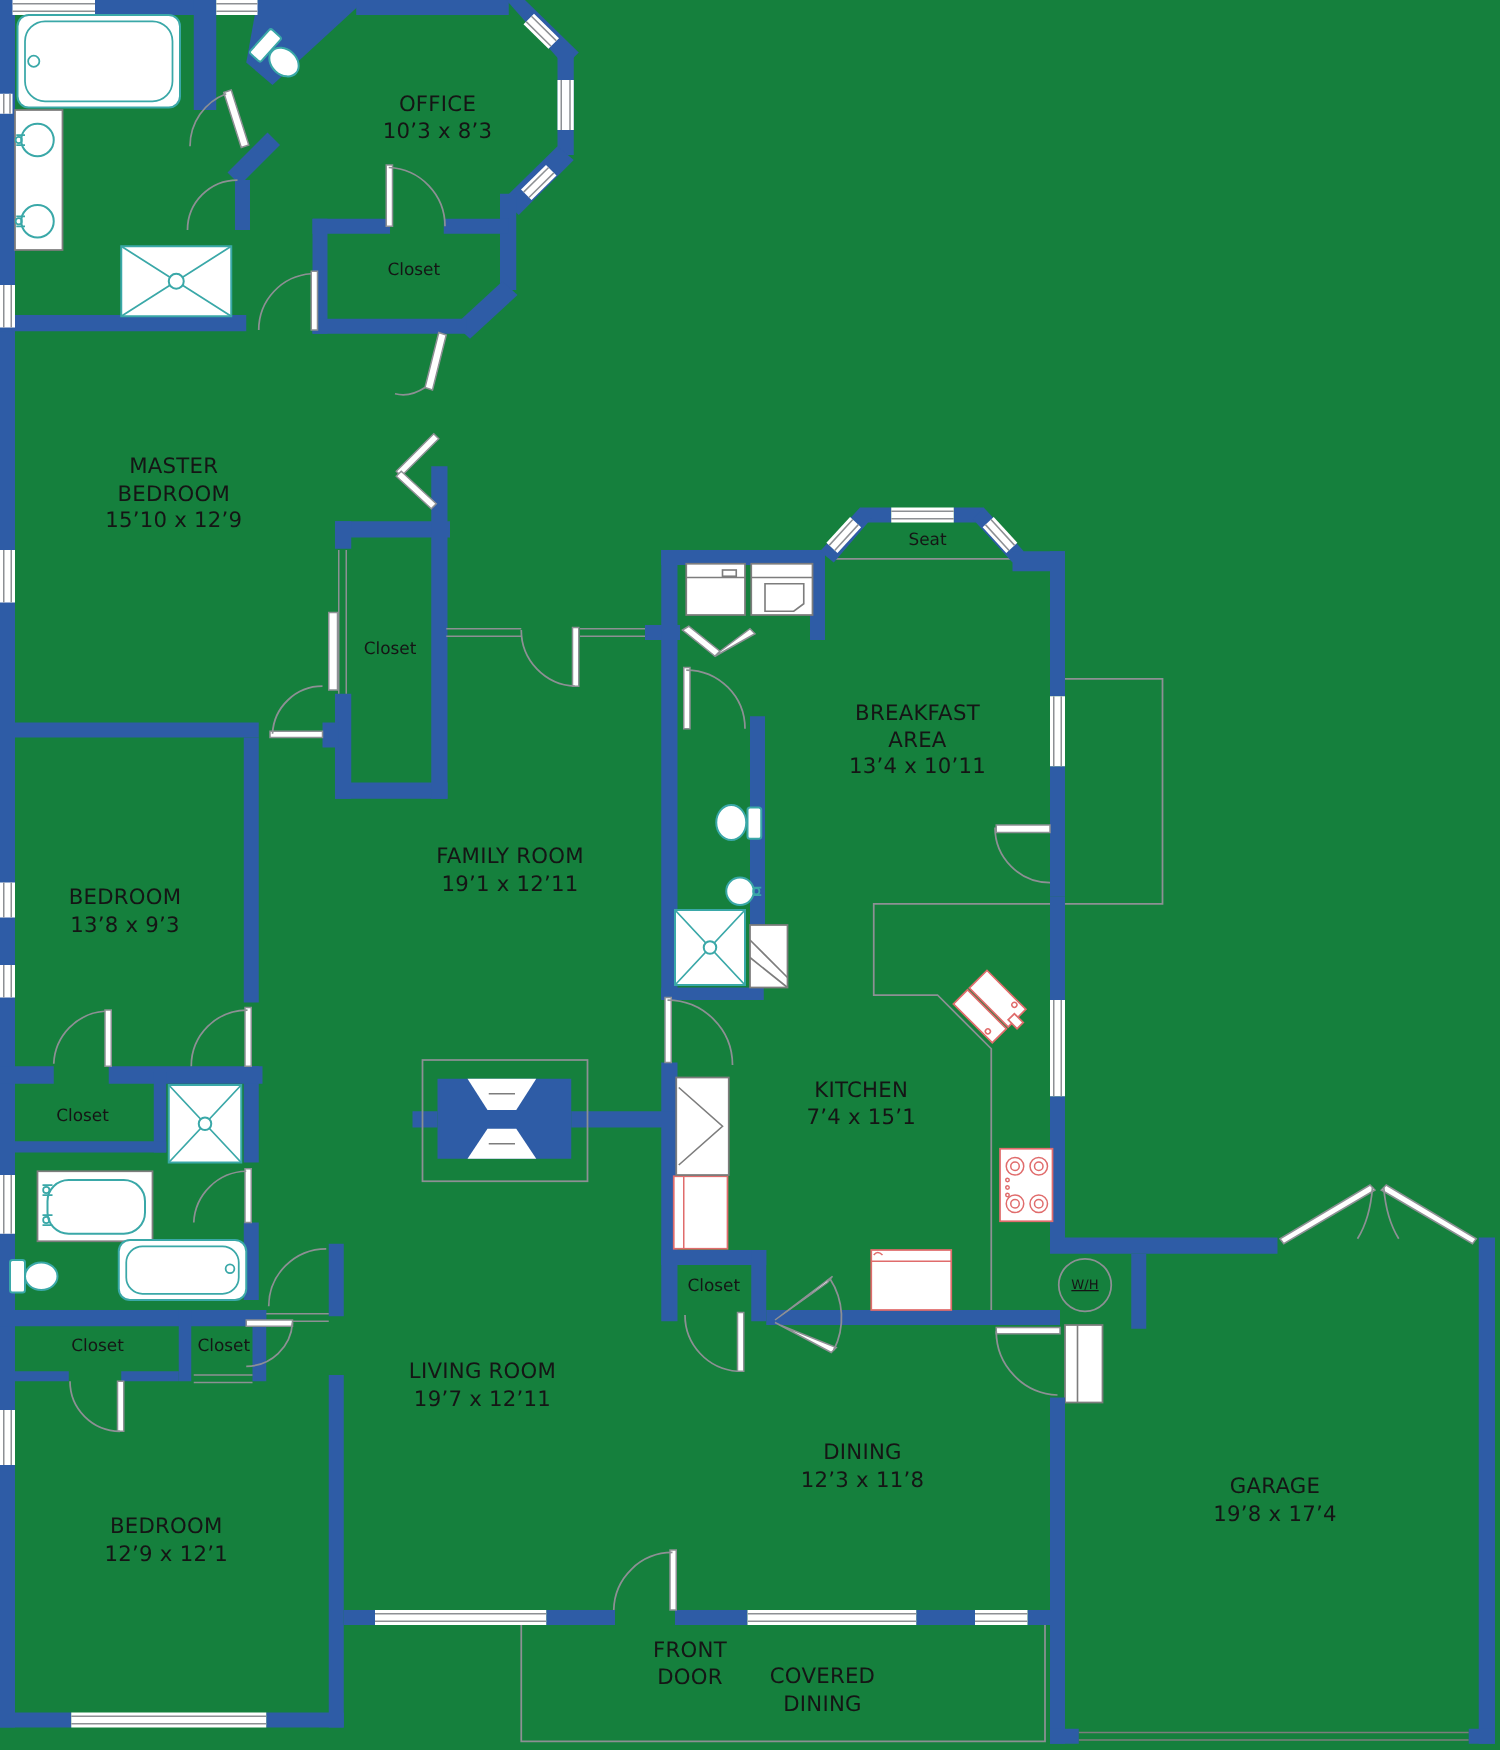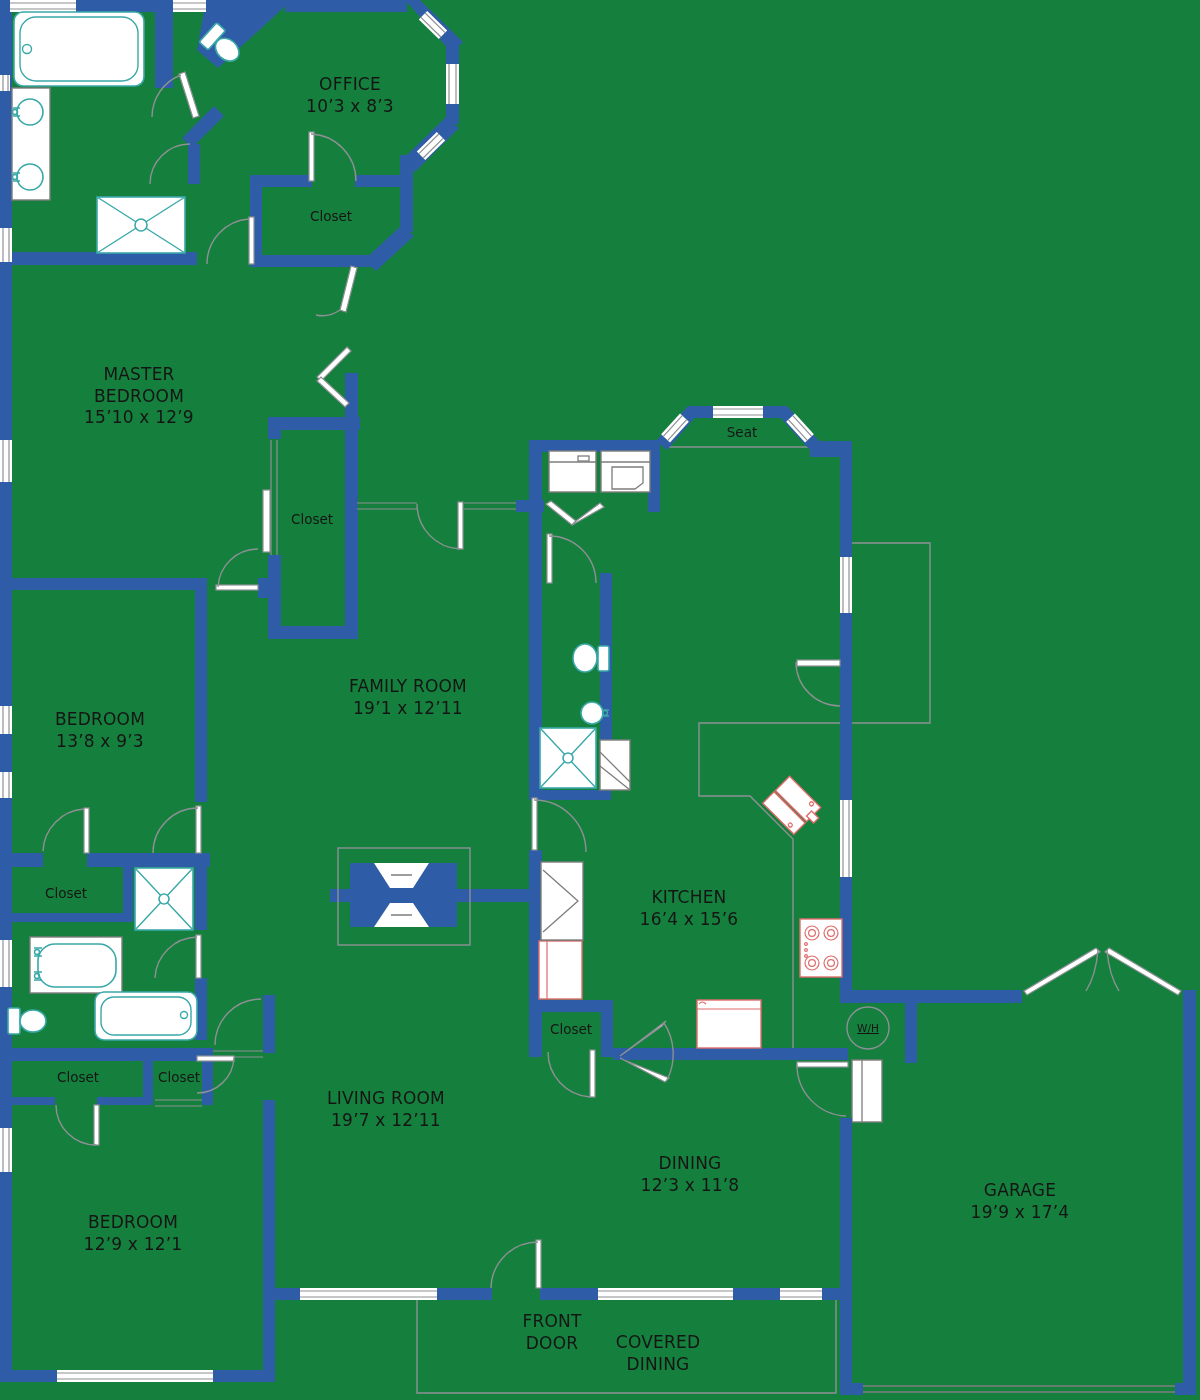--- a/index.html
+++ b/index.html
@@ -418,43 +418,48 @@
 
   <div class="lbl room" style="left:350px;top:95px">
     <span>OFFICE</span>
       <span>10’3 x 8’3</span>
   </div>
   <div class="lbl room" style="left:139px;top:396px">
     <span>MASTER</span>
       <span>BEDROOM</span>
       <span>15’10 x 12’9</span>
   </div>
+  <div class="lbl room" style="left:734px;top:593px">
+    <span>BREAKFAST</span>
+      <span>AREA</span>
+      <span>13’4 x 10’11</span>
+  </div>
   <div class="lbl room" style="left:408px;top:697px">
     <span>FAMILY ROOM</span>
       <span>19’1 x 12’11</span>
   </div>
   <div class="lbl room" style="left:100px;top:730px">
     <span>BEDROOM</span>
       <span>13’8 x 9’3</span>
   </div>
-  <div class="lbl room" style="left:689px;top:908px">
+  <div class="lbl room" style="left:689px;top:884px">
     <span>KITCHEN</span>
-      <span>16’4 x 15’6</span>
+      <span>7’4 x 15’1</span>
   </div>
   <div class="lbl room" style="left:386px;top:1109px">
     <span>LIVING ROOM</span>
       <span>19’7 x 12’11</span>
   </div>
   <div class="lbl room" style="left:690px;top:1174px">
     <span>DINING</span>
       <span>12’3 x 11’8</span>
   </div>
   <div class="lbl room" style="left:1020px;top:1201px">
     <span>GARAGE</span>
-      <span>19’9 x 17’4</span>
+      <span>19’8 x 17’4</span>
   </div>
   <div class="lbl room" style="left:133px;top:1233px">
     <span>BEDROOM</span>
       <span>12’9 x 12’1</span>
   </div>
 
   <div class="lbl small" style="left:331px;top:216px">
       <span>Closet</span>
     </div>
   <div class="lbl small" style="left:312px;top:519px">

